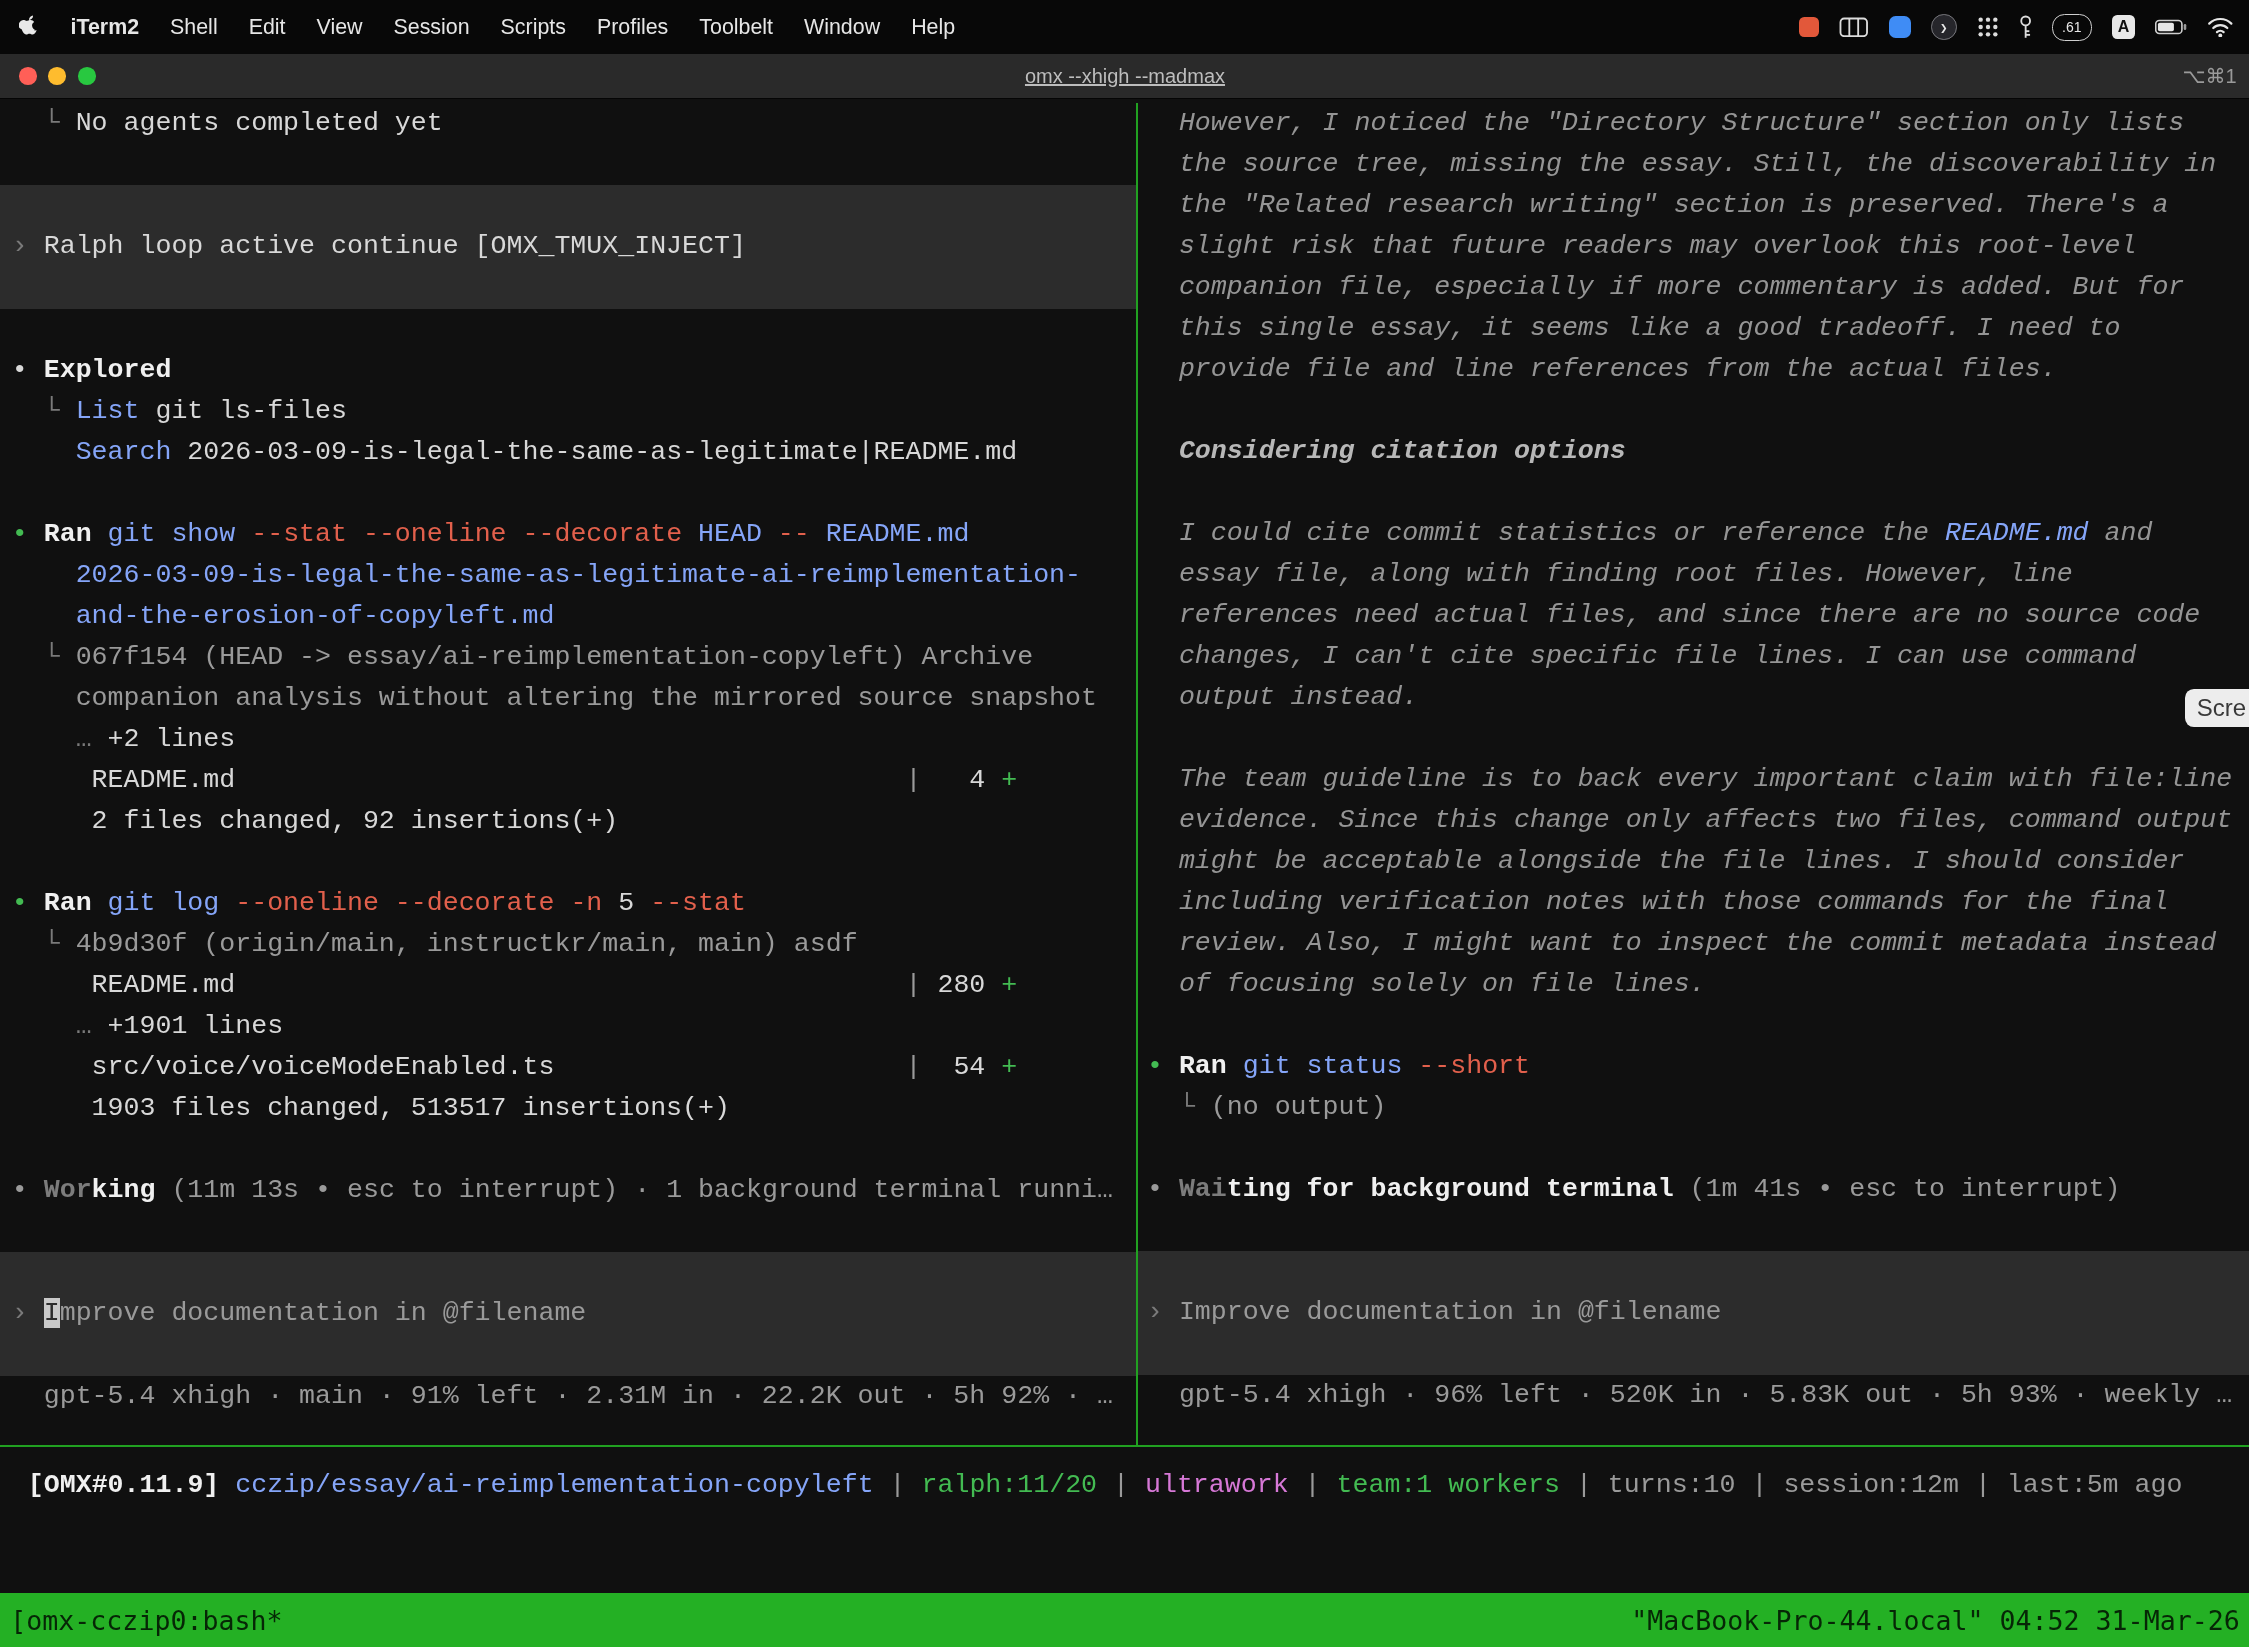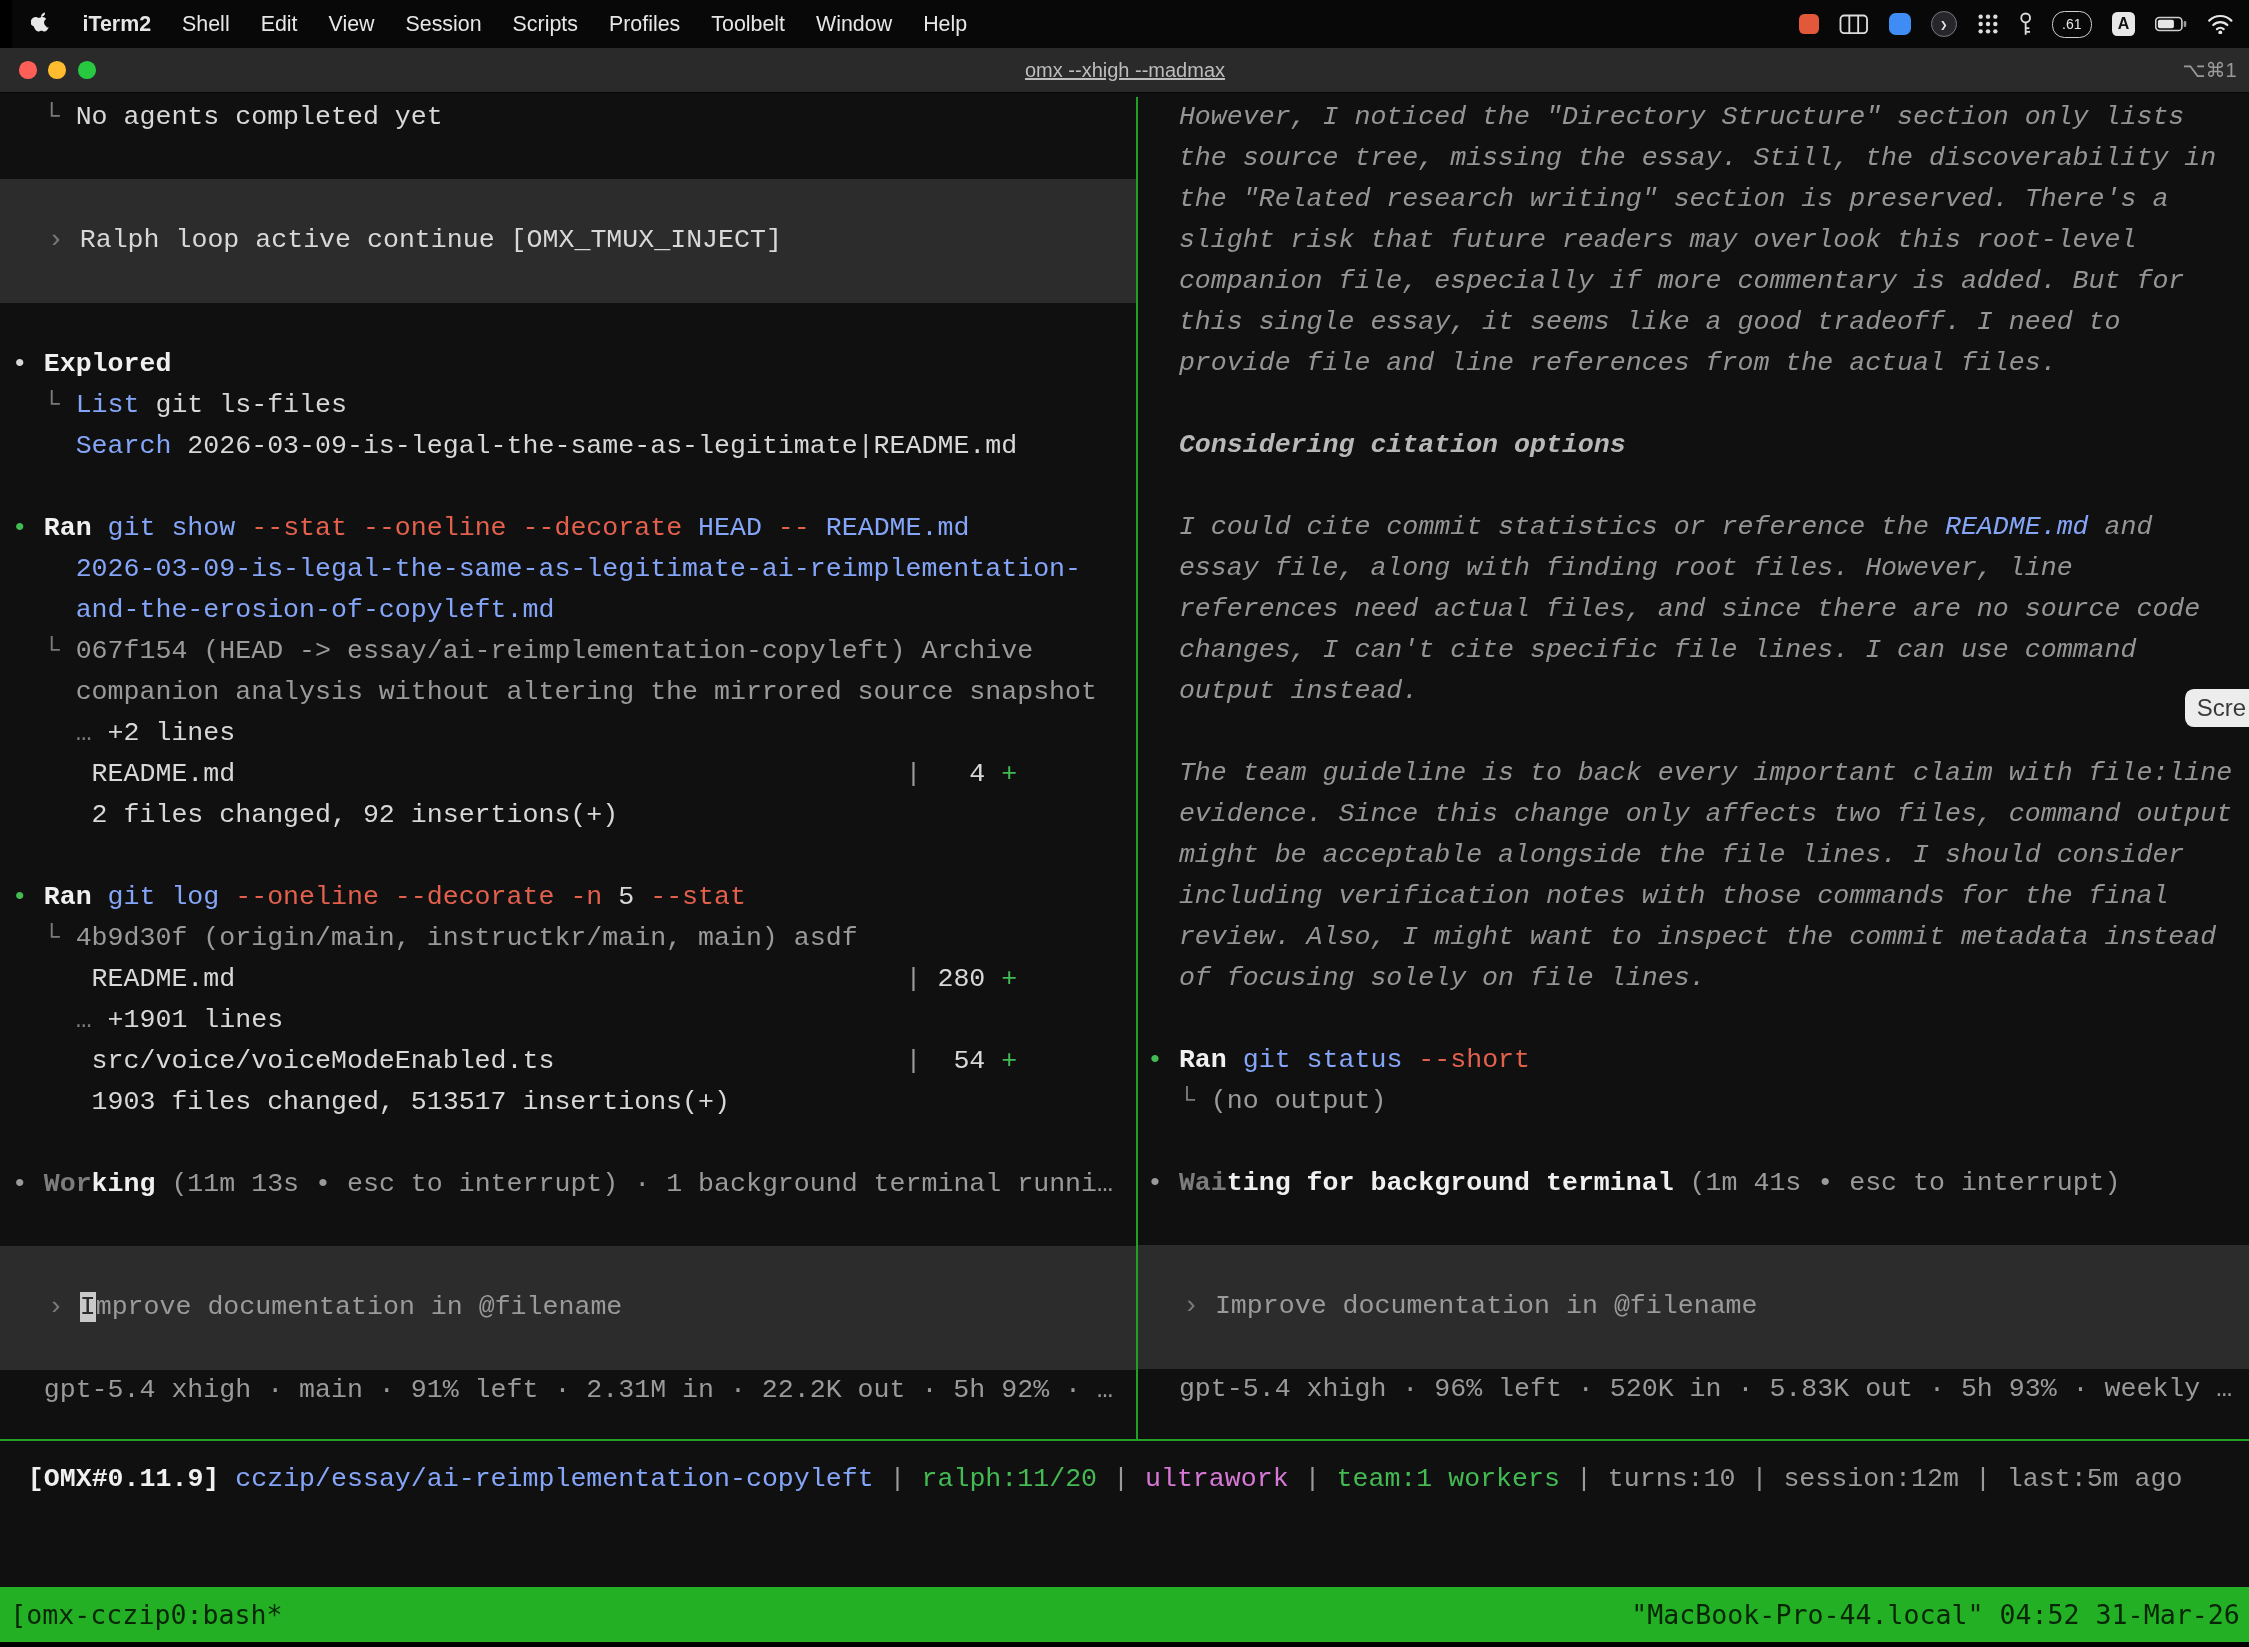--- a/index.html
+++ b/index.html
@@ -1,21 +1,21 @@
 <!DOCTYPE html>
 <html style="font-size:11.8px"><head>
 <meta charset="utf-8">
 <style>
   html,body{margin:0;padding:0;background:#000;}
   body{width:2250px;height:1648px;position:relative;overflow:hidden;
        font-family:"DejaVu Sans Mono", monospace;}
 
   
-  .menubar{height:48px;background:#080808;display:flex;align-items:center;
-           color:#e6e6e6;font-family:"Liberation Sans", sans-serif;font-size:21.4px;margin-left:12px;}
+  .menubar{height:54px;background:#080808;display:flex;align-items:center;
+           color:#e6e6e6;font-family:"Liberation Sans", sans-serif;font-size:21.4px;}
   .apple{padding:0 16px 0 19px;display:flex;align-items:center;cursor:default;}
   .menu-items{display:flex;align-items:center;}
   .menu-item{padding:0 15.5px;white-space:nowrap;}
   .menu-item:first-child{font-weight:700;}
   .menu-status{margin-left:auto;display:flex;align-items:center;gap:20px;padding-right:16px;}
   .mi{display:flex;align-items:center;justify-content:center;height:29.5px;}
   .rec{width:20.7px;height:20.7px;border-radius:5.2px;background:#e2583a;}
   .gauge{width:38px;height:25px;border:1.5px solid #cfcfcf;border-radius:12.5px;
          display:flex;align-items:center;justify-content:center;
          font-size:14px;color:#e6e6e6;font-family:"Liberation Sans",sans-serif;}
@@ -41,21 +41,21 @@
   
   .terminal{position:relative;height:1494px;background:#101010;padding-top:3.7px;box-sizing:border-box;font-family:Liberation Mono, monospace;}
   .panes{display:flex;}
   .pane{height:1323px;overflow:hidden;}
   .pane-left{width:1136px;}
   .pane-right{width:1112px;margin-left:2.2px;}
   .tl{height:41px;line-height:41px;font-size:26.6px;white-space:pre;overflow:hidden;}
   .pane-left .tl{padding-left:11.8px;}
   .pane-right .tl{padding-left:8.9px;}
   .strip{background:#2c2c2c;height:124px;display:flex;align-items:center;}
-  .strip > div{width:100%;padding-left:36px;}
+  .strip > div{width:100%;}
   .divider{position:absolute;left:1136px;top:3.7px;width:2.2px;height:1343px;background:#21a121;}
   .hline{position:absolute;left:0;right:0;top:1346px;height:2.2px;background:#21a121;}
   .omx{position:absolute;left:16px;right:0;top:1366px;}
   .omx .tl{padding-left:11.8px;}
 
   
   .s-w{color:#d8d8d8;}
   .s-bw{color:#f0f0f0;font-weight:700;}
   .s-g{color:#9a9a9a;margin-top:17px;}
   .s-dg{color:#7a7a7a;}

